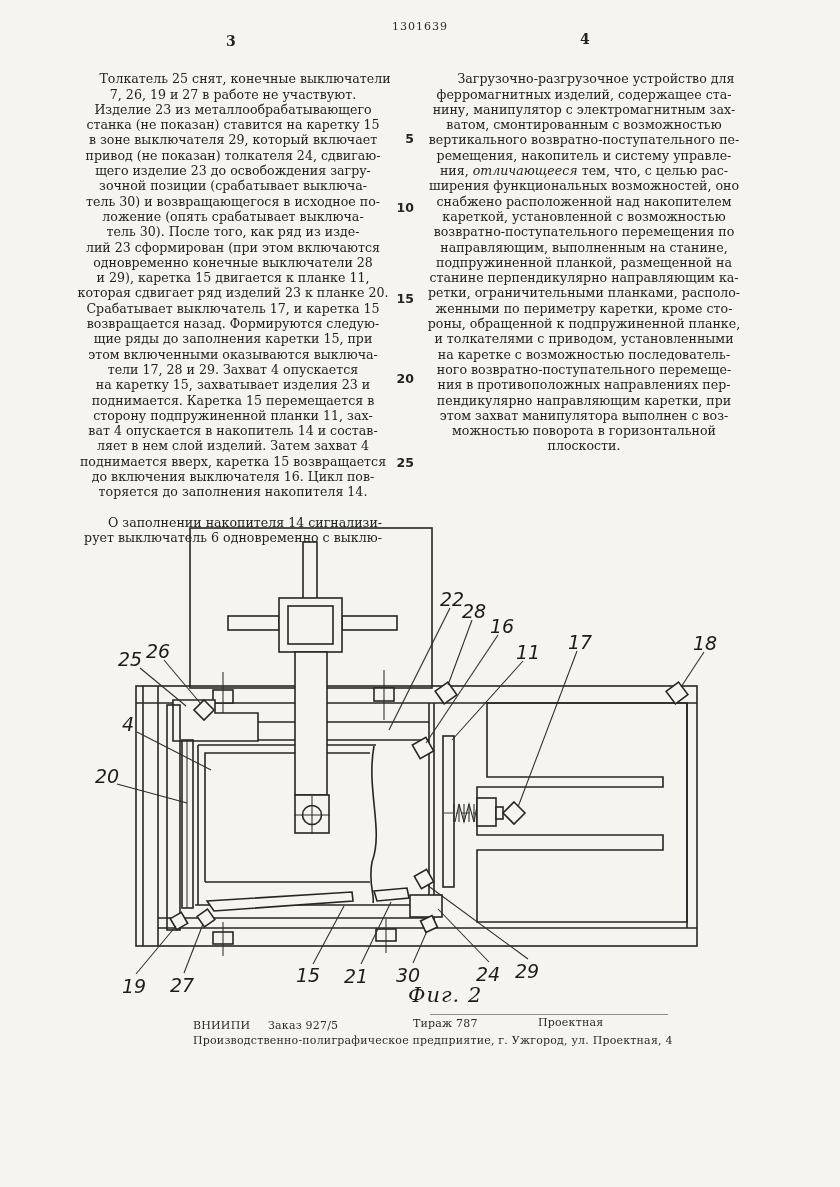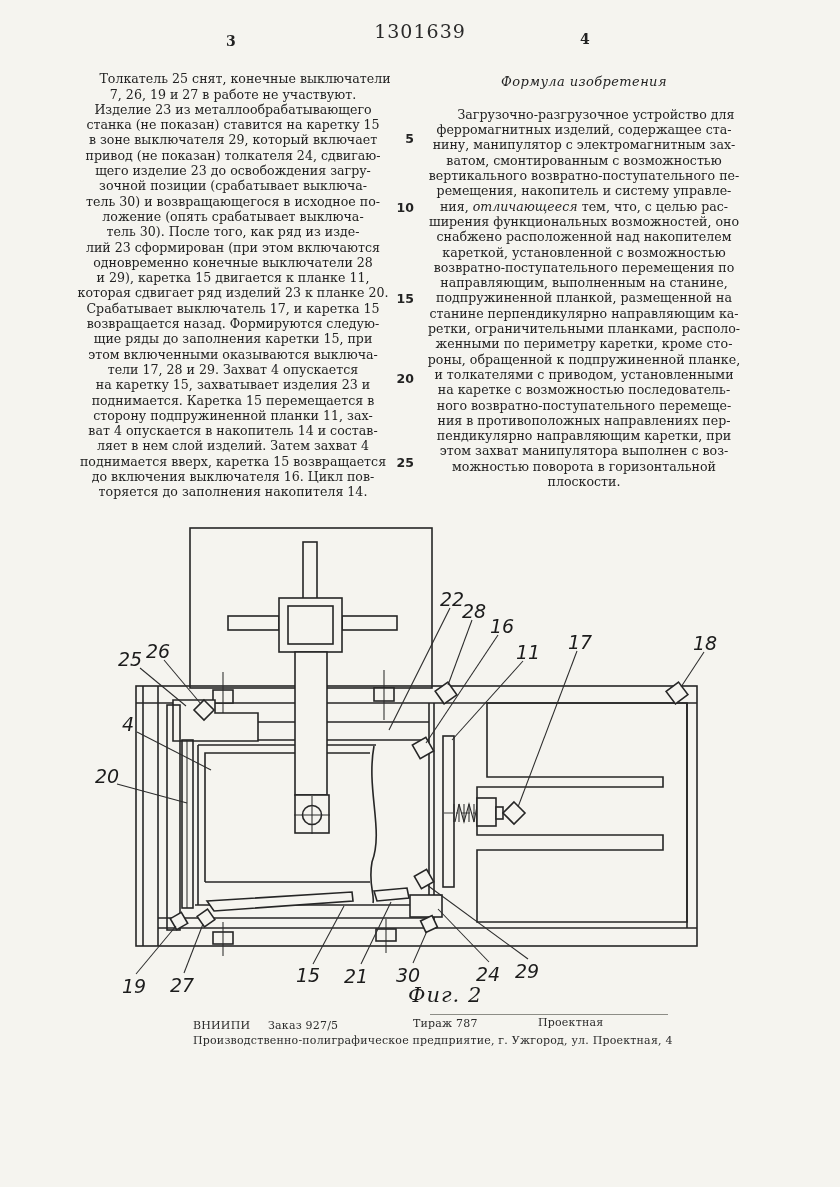--- a/index.html
+++ b/index.html
@@ -3,21 +3,21 @@
 <meta charset="utf-8">
 <style>
   html,body{margin:0;padding:0;}
   .page{
     position:relative;width:840px;height:1187px;overflow:hidden;
     background:#f5f4ef;color:#1f1f1f;
     font-family:"DejaVu Serif","Liberation Serif",serif;
   }
   
   .patent-number{position:absolute;left:340px;top:20px;width:160px;text-align:center;
-    font-size:19px;letter-spacing:1px;color:#2a2a2a;}
+    font-size:11px;letter-spacing:1px;color:#2a2a2a;}
   .colnum{position:absolute;font-size:14px;font-weight:bold;color:#222;}
   .colnum.left{left:226px;top:33px;}
   .colnum.right{left:580px;top:31px;}
   
   .col{position:absolute;top:56px;font-size:12.6px;line-height:15.3px;
     color:#222;white-space:pre-line;text-align:left;}
   .col.left{left:66px;width:334px;}
   .col.right{left:424px;width:320px;}
   .col p{margin:0;text-indent:24px;text-align:center;}
   .col p.noindent{text-indent:0;}
@@ -72,30 +72,31 @@
 этом включенными оказываются выключа-
 тели 17, 28 и 29. Захват 4 опускается
 на каретку 15, захватывает изделия 23 и
 поднимается. Каретка 15 перемещается в
 сторону подпружиненной планки 11, зах-
 ват 4 опускается в накопитель 14 и состав-
 ляет в нем слой изделий. Затем захват 4
 поднимается вверх, каретка 15 возвращается
 до включения выключателя 16. Цикл пов-
 торяется до заполнения накопителя 14.</p>
+    <p>О заполнении накопителя 14 сигнализи-
+рует выключатель 6 одновременно с выклю-</p>
   </div>
 
   <div class="line-marker" style="top:131px">5</div>
   <div class="line-marker" style="top:200px">10</div>
   <div class="line-marker" style="top:291px">15</div>
   <div class="line-marker" style="top:371px">20</div>
   <div class="line-marker" style="top:455px">25</div>
 
   <div class="col right">
-    <div class="formula-heading">Формула изобретения</div>
     <p class="claim"><span>Загрузочно-разгрузочное устройство для
 ферромагнитных изделий, содержащее ста-
 нину, манипулятор с электромагнитным зах-
 ватом, смонтированным с возможностью
 вертикального возвратно-поступательного пе-
 ремещения, накопитель и систему управле-
 ния, </span><i>отличающееся</i><span> тем, что, с целью рас-
 ширения функциональных возможностей, оно
 снабжено расположенной над накопителем
 кареткой, установленной с возможностью

